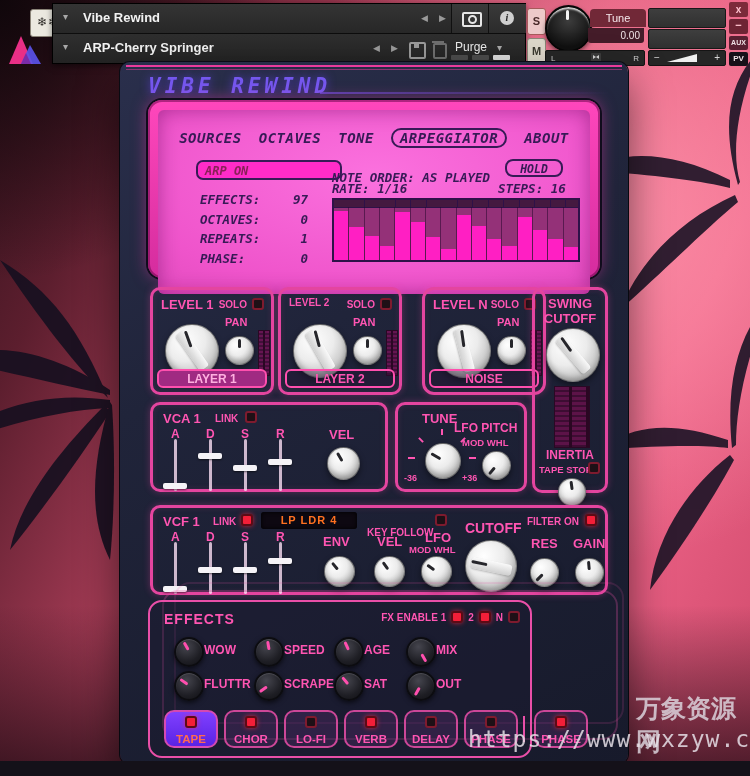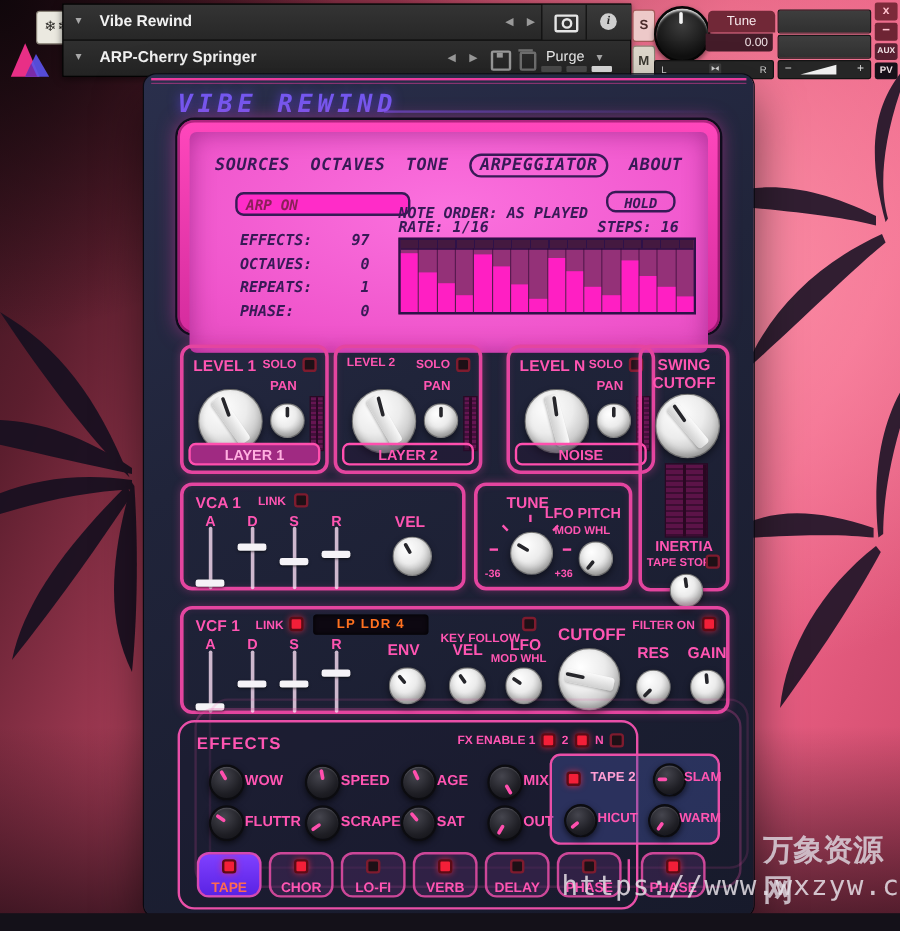--- a/index.html
+++ b/index.html
@@ -510,36 +510,20 @@
       <span class="plabel" style="left:134px;top:75px;font-size:12px;">SCRAPE</span>
       <div class="knob dark" style="left:184px;top:69px;width:26px;height:26px;">
           <div class="ptr" style="transform:rotate(-40deg)"></div>
         </div>
       <span class="plabel" style="left:214px;top:75px;font-size:12px;">SAT</span>
       <div class="knob dark" style="left:256px;top:69px;width:26px;height:26px;">
           <div class="ptr" style="transform:rotate(-150deg)"></div>
         </div>
       <span class="plabel" style="left:286px;top:75px;font-size:12px;">OUT</span>
 
-      <div class="fx-sub">
-        <span class="cb on" style="left:12px;top:13px;"></span>
-        <span class="plabel" style="left:32px;top:12px;font-size:11px;color:#ff9ed4;position:absolute;">TAPE 2</span>
-        <div class="knob dark" style="left:84px;top:6px;width:24px;height:24px;">
-            <div class="ptr" style="transform:rotate(-90deg)"></div>
-          </div>
-        <span class="plabel" style="left:110px;top:12px;font-size:11px;">SLAM</span>
-        <div class="knob dark" style="left:10px;top:40px;width:24px;height:24px;">
-            <div class="ptr" style="transform:rotate(-130deg)"></div>
-          </div>
-        <span class="plabel" style="left:38px;top:46px;font-size:11px;">HICUT</span>
-        <div class="knob dark" style="left:80px;top:40px;width:24px;height:24px;">
-            <div class="ptr" style="transform:rotate(-145deg)"></div>
-          </div>
-        <span class="plabel" style="left:106px;top:46px;font-size:11px;">WARM</span>
-      </div>
 
       <div class="fx-btn active" style="left:14px;"><span class="cb on"></span><span class="lbl">TAPE</span></div>
       <div class="fx-btn" style="left:74px;"><span class="cb on"></span><span class="lbl">CHOR</span></div>
       <div class="fx-btn" style="left:134px;"><span class="cb"></span><span class="lbl">LO-FI</span></div>
       <div class="fx-btn" style="left:194px;"><span class="cb on"></span><span class="lbl">VERB</span></div>
       <div class="fx-btn" style="left:254px;"><span class="cb"></span><span class="lbl">DELAY</span></div>
       <div class="fx-btn" style="left:314px;"><span class="cb"></span><span class="lbl">PHASE</span></div>
       <div class="fx-sep"></div>
       <div class="fx-btn" style="left:384px;"><span class="cb on"></span><span class="lbl">PHASE</span></div>
     </div>

